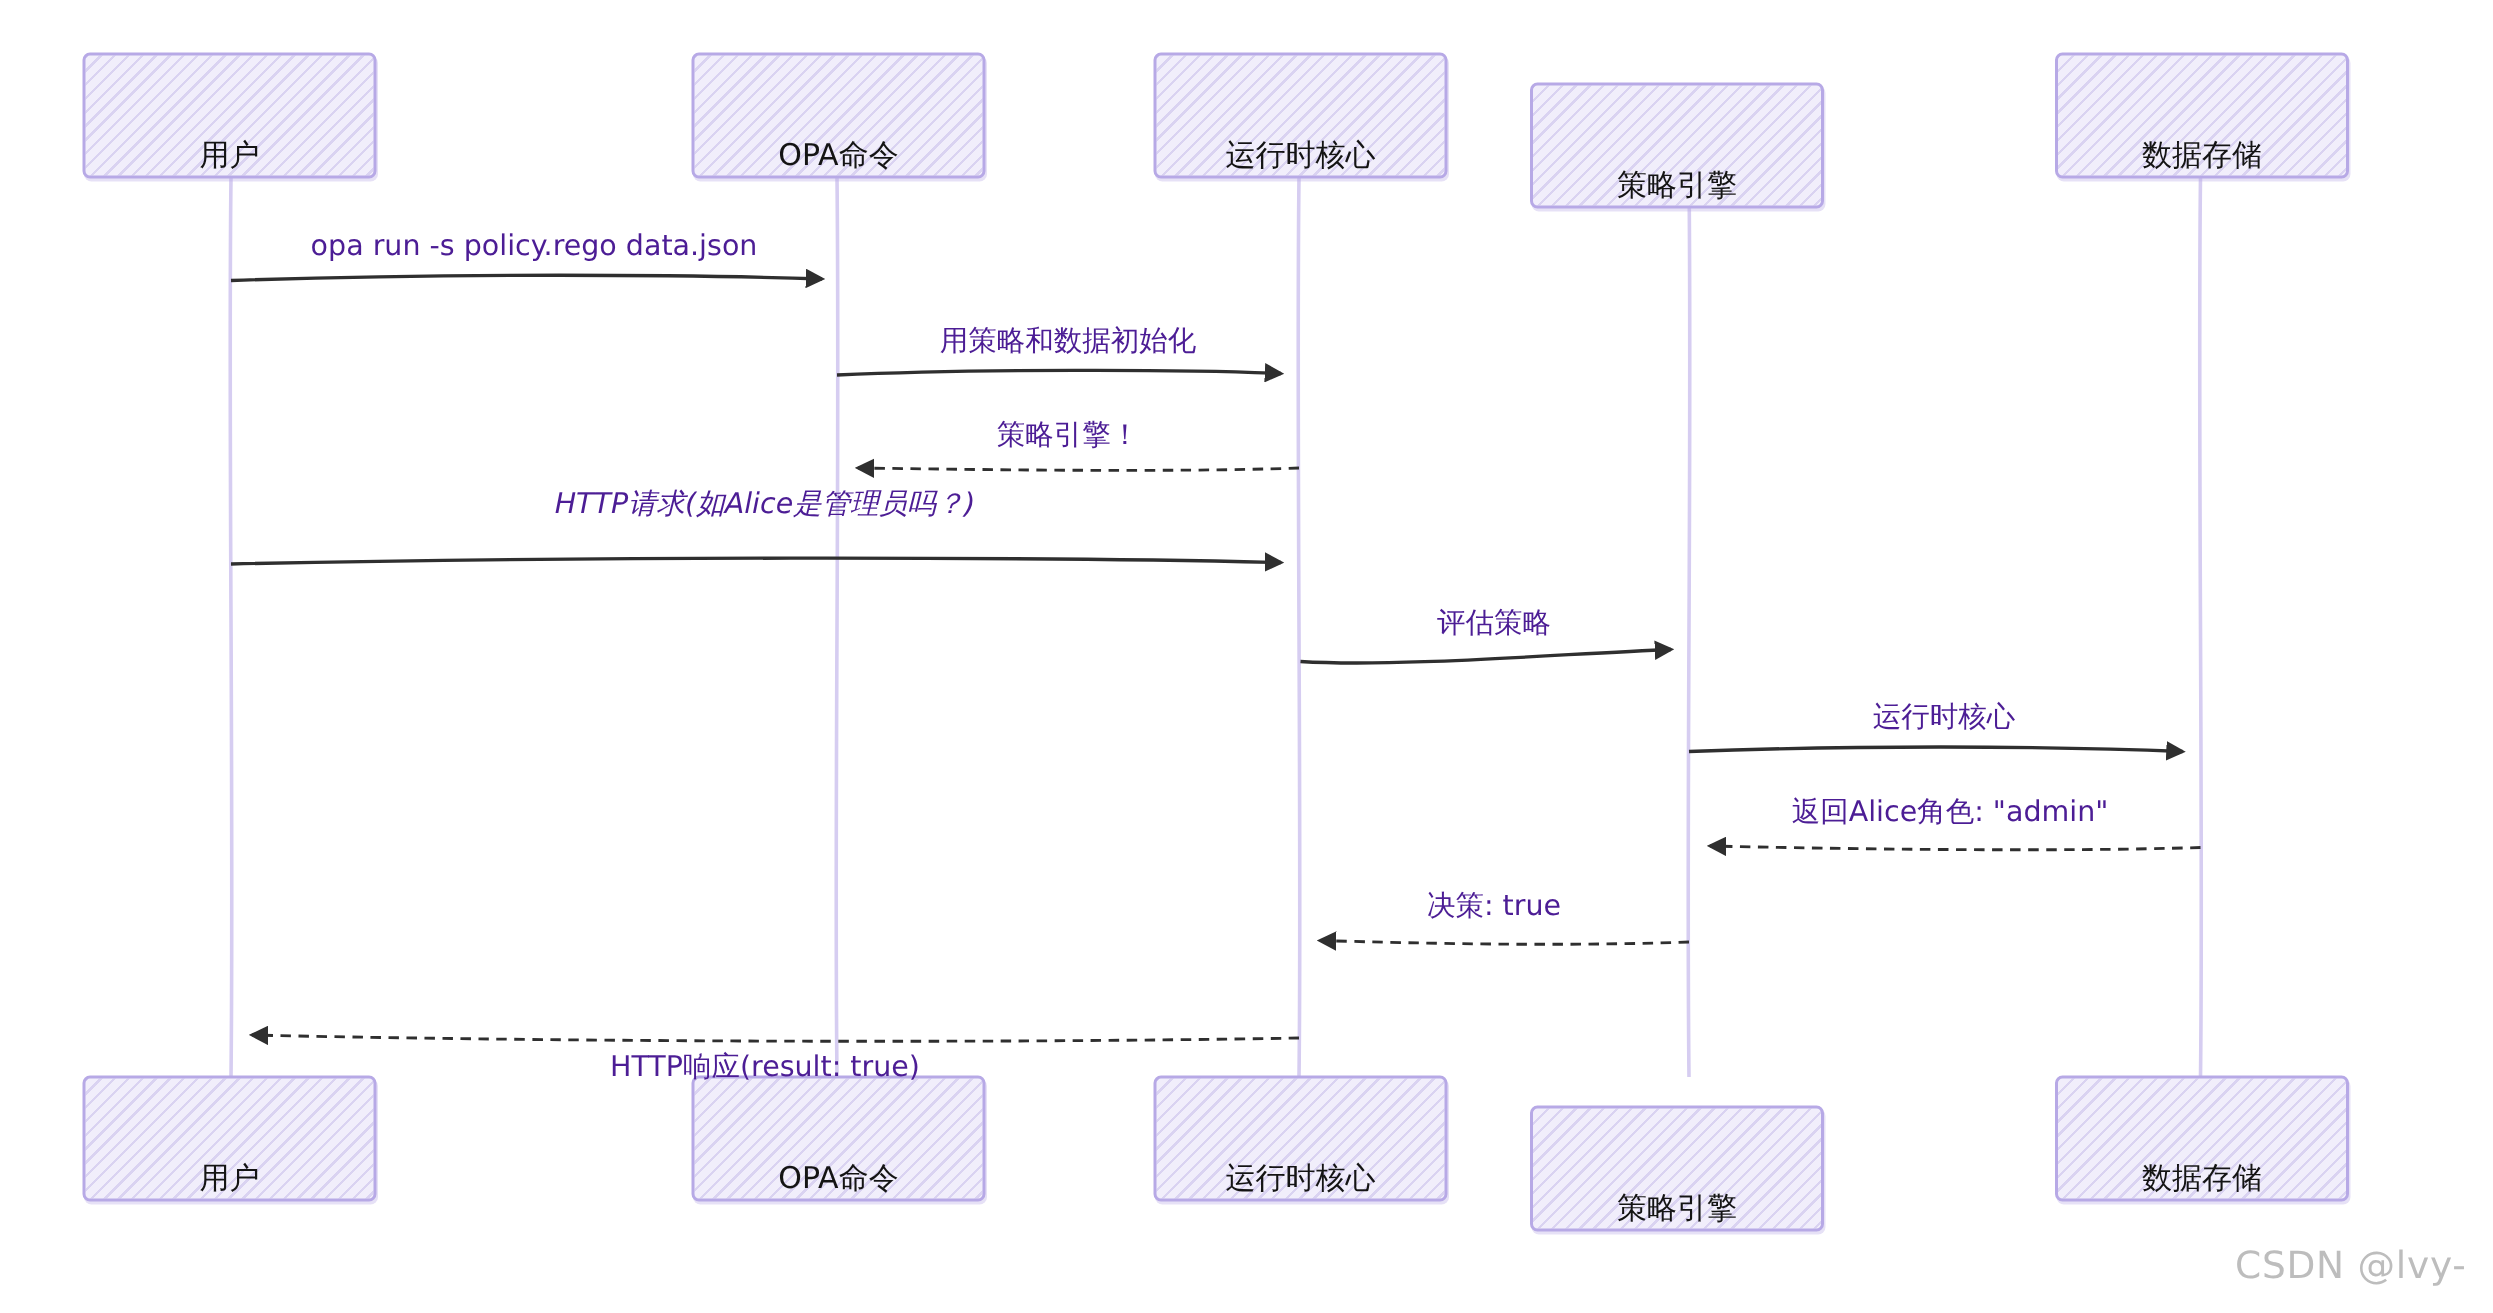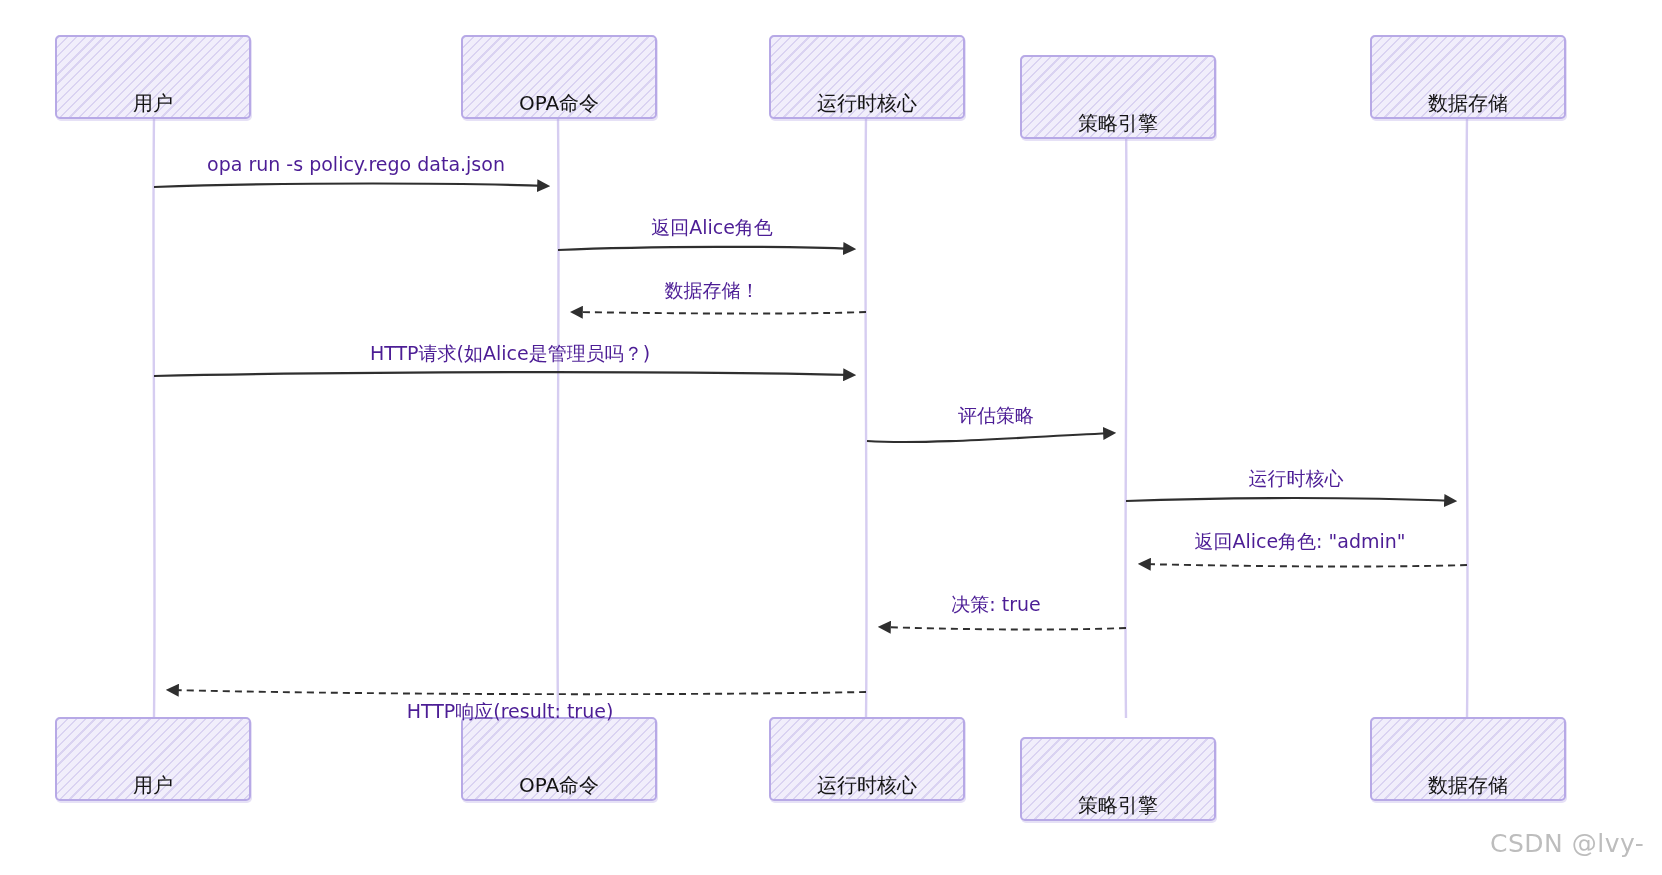--- a/index.html
+++ b/index.html
@@ -63,21 +63,21 @@
     position: absolute;
     transform: translateX(-50%);
     white-space: nowrap;
     font-size: 19px;
     line-height: 24px;
     color: #4c1d95;
   }
   .ml-1 { left: 356px;  top: 152px; }
   .ml-2 { left: 712px;  top: 215px; }
   .ml-3 { left: 712px;  top: 278px; }
-  .ml-4 { left: 510px;  top: 341px; }
+  .ml-4 { left: 510px;  top: 324px; font-style: italic; }
   .ml-5 { left: 996px;  top: 403px; }
   .ml-6 { left: 1296px; top: 466px; }
   .ml-7 { left: 1300px; top: 529px; }
   .ml-8 { left: 996px;  top: 592px; }
   .ml-9 { left: 510px;  top: 656px; margin-top: 43px; }
   .watermark {
     position: absolute;
     left: 1490px;
     top: 829px;
     font-size: 25px;
@@ -141,22 +141,22 @@
     <span>运行时核心</span>
   </div>
   <div class="actor-box row-bottom px-4">
     <span>策略引擎</span>
   </div>
   <div class="actor-box row-bottom px-5">
     <span>数据存储</span>
   </div>
 
   <div class="msg-label ml-1">opa run -s policy.rego data.json</div>
-  <div class="msg-label ml-2">返回Alice角色</div>
-  <div class="msg-label ml-3">数据存储！</div>
+  <div class="msg-label ml-2">用策略和数据初始化</div>
+  <div class="msg-label ml-3">策略引擎！</div>
   <div class="msg-label ml-4">HTTP请求(如Alice是管理员吗？)</div>
   <div class="msg-label ml-5">评估策略</div>
   <div class="msg-label ml-6">运行时核心</div>
   <div class="msg-label ml-7">返回Alice角色: "admin"</div>
   <div class="msg-label ml-8">决策: true</div>
   <div class="msg-label ml-9">HTTP响应(result: true)</div>
 
   <div class="watermark">CSDN @lvy-</div>
 
 </div>

